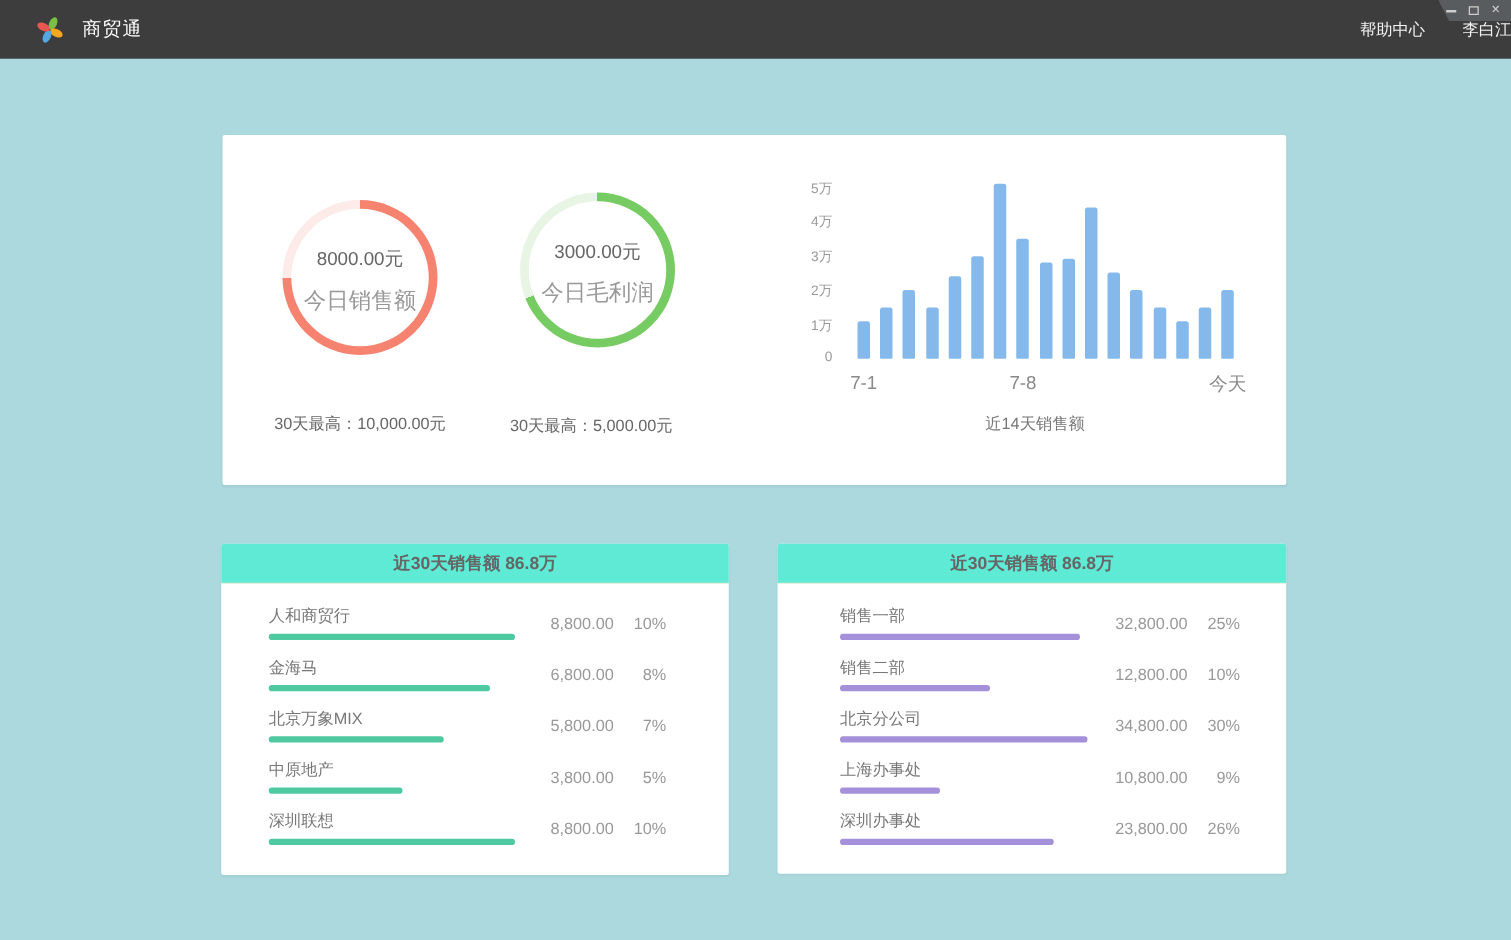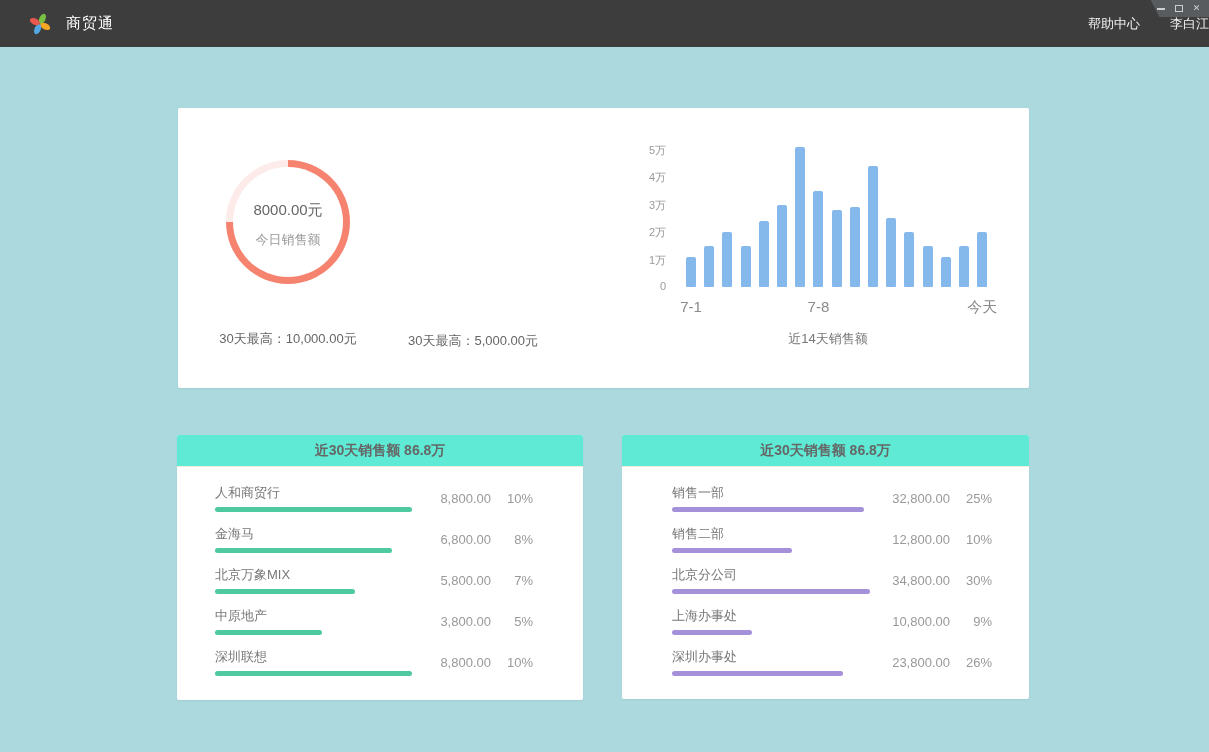--- a/index.html
+++ b/index.html
@@ -25,21 +25,21 @@
   .card { position:absolute; background:#ffffff; border-radius:2px; box-shadow:0 1px 2px rgba(0,0,0,0.05); }
   .top-card { left:178px; top:108px; width:851px; height:280px; }
 
   
   .donut { position:absolute; width:124px; height:124px; border-radius:50%; }
   .donut-sales  { left:48px;  top:52px; }
   .donut-profit { left:238px; top:46px; }
   .donut-hole { position:absolute; inset:7px; background:#ffffff; border-radius:50%;
                 display:flex; flex-direction:column; align-items:center; justify-content:center; gap:11px; padding-top:6px; }
   .donut-value { font-size:15px; color:#666666; }
-  .donut-label { font-size:13px; color:#999999; }
+  .donut-label { font-size:18px; color:#999999; }
   .footnote { position:absolute; width:240px; text-align:center; font-size:13px; color:#666666; }
   .footnote-sales  { left:-10px; top:222px; }
   .footnote-profit { left:175px; top:224px; }
 
   
   .chart { position:absolute; left:460px; top:20px; width:380px; height:250px; }
   .chart .ytick { position:absolute; left:0; width:28px; text-align:right; font-size:11px; color:#999999; }
   .chart .bar { position:absolute; width:10px; border-radius:2px 2px 1px 1px; }
   .chart .xtick { position:absolute; width:60px; text-align:center; font-size:15px; color:#8a8a8a; top:170px; }
   .chart-title { position:absolute; top:202px; left:0; width:100%; text-align:center; font-size:13px; color:#777777; }
@@ -90,20 +90,26 @@
   <section class="card top-card">
 
     <div class="donut donut-sales" id="donut-sales" style="background: conic-gradient(rgb(245, 131, 111) 0deg, rgb(245, 131, 111) 75%, rgb(252, 235, 232) 75%, rgb(252, 235, 232) 100%);">
       <div class="donut-hole">
         <span class="donut-value">8000.00元</span>
         <span class="donut-label">今日销售额</span>
       </div>
     </div>
     <div class="footnote footnote-sales">30天最高：10,000.00元</div>
 
+    <div class="donut donut-profit" id="donut-profit" style="background: conic-gradient(rgb(118, 204, 98) 0deg, rgb(118, 204, 98) 69%, rgb(232, 245, 229) 69%, rgb(232, 245, 229) 100%);">
+      <div class="donut-hole">
+        <span class="donut-value">3000.00元</span>
+        <span class="donut-label">今日毛利润</span>
+      </div>
+    </div>
     <div class="footnote footnote-profit">30天最高：5,000.00元</div>
 
     <div class="chart" id="bar-chart">
       <div class="chart-title">近14天销售额</div>
     <span class="ytick" style="top: 152px;">0</span>
         <span class="ytick" style="top: 124.5px;">1万</span>
         <span class="ytick" style="top: 97px;">2万</span>
         <span class="ytick" style="top: 69.5px;">3万</span>
         <span class="ytick" style="top: 42px;">4万</span>
         <span class="ytick" style="top: 14.5px;">5万</span>

